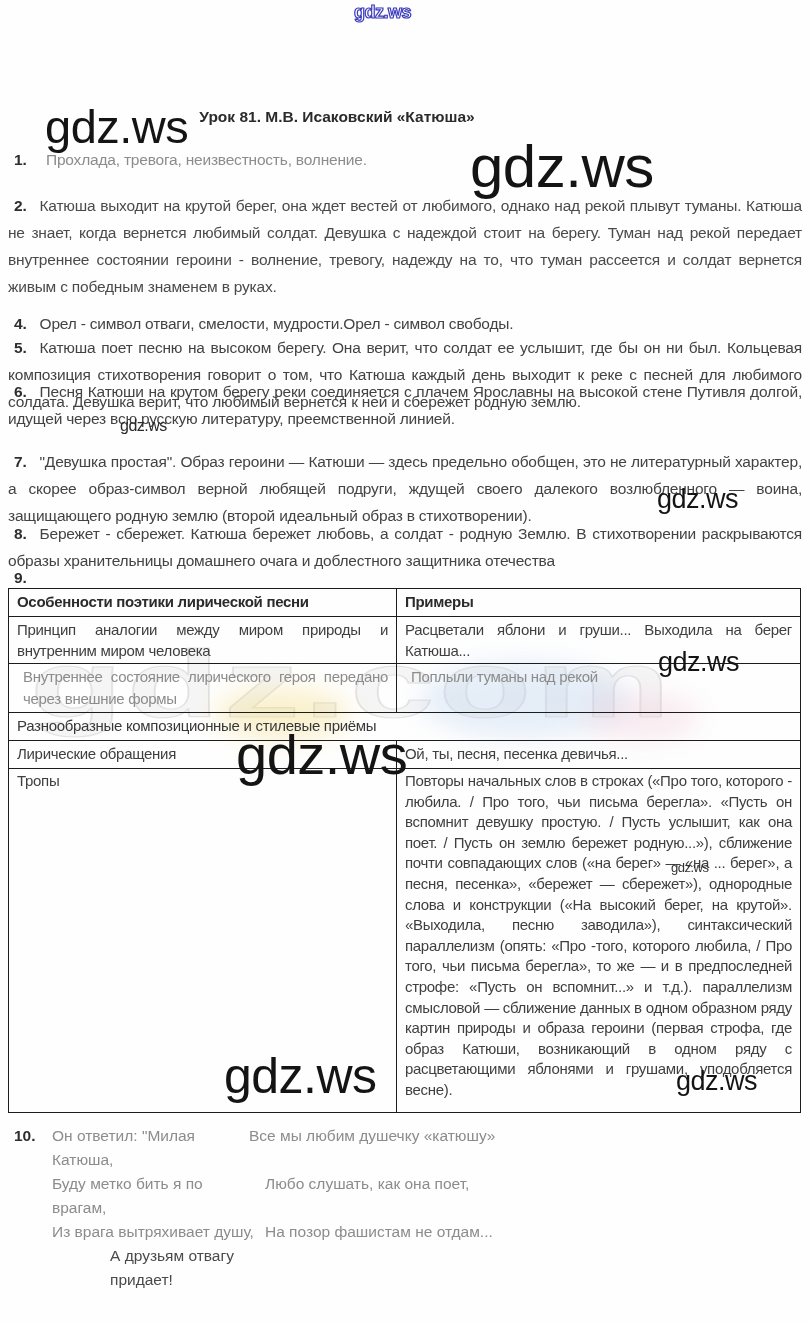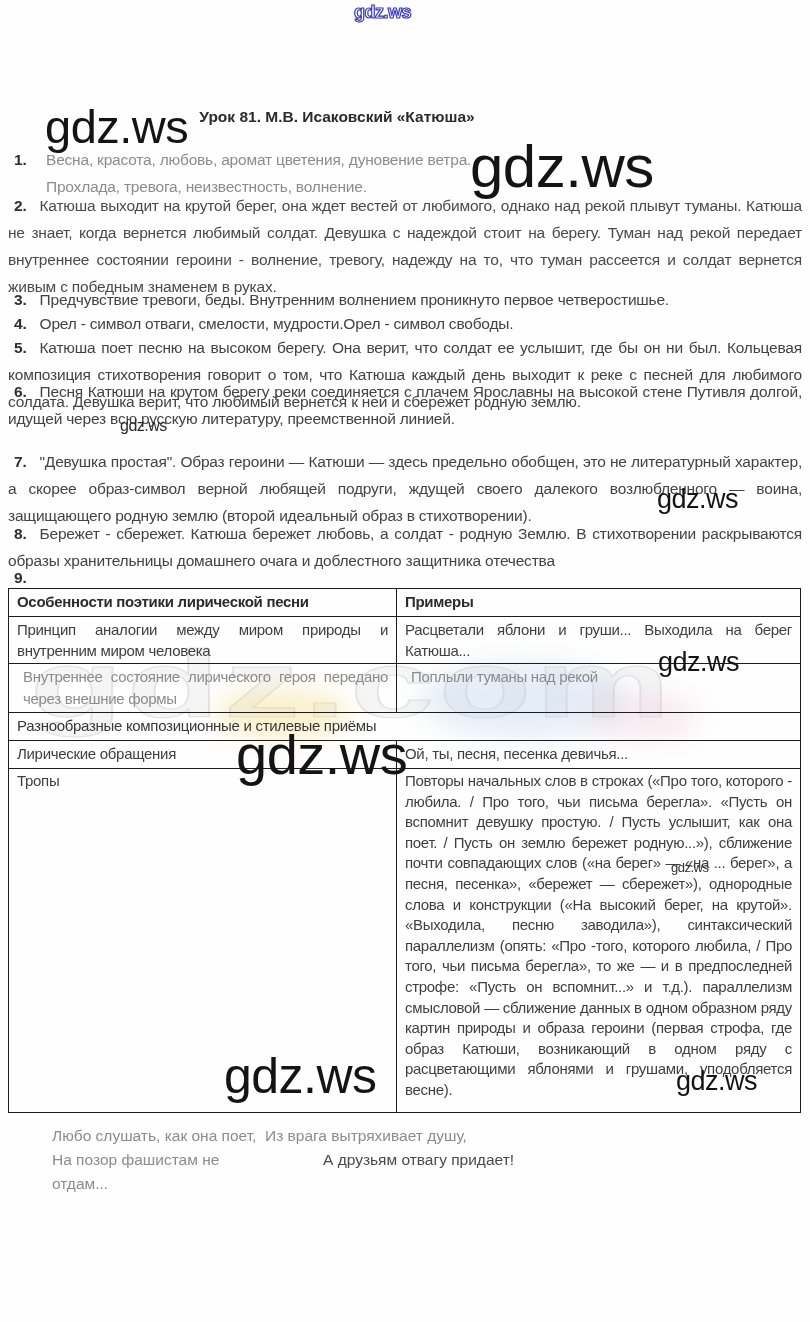--- a/index.html
+++ b/index.html
@@ -117,32 +117,28 @@
   <div class="wm wm-big-mid">gdz.ws</div>
   <div class="wm wm-tiny-cell">gdz.ws</div>
   <div class="wm wm-big-bottom">gdz.ws</div>
   <div class="wm wm-md-bottom">gdz.ws</div>
 
   <div class="title">Урок 81. М.В. Исаковский «Катюша»</div>
 
   <div class="item hang fade" style="top:146px">
     <span class="num">1.</span>
     <span class="hang-body">
-      <span>Весна, красота, любовь, аромат цветения, дуновение ветра.</span>
       <span>Прохлада, тревога, неизвестность, волнение.</span>
     </span>
   </div>
 
   <div class="item semi" style="top:192px">
     <span class="num">2.</span><span>Катюша выходит на крутой берег, она ждет вестей от любимого, однако над рекой плывут туманы. Катюша не знает, когда вернется любимый солдат. Девушка с надеждой стоит на берегу. Туман над рекой передает внутреннее состоянии героини - волнение, тревогу, надежду на то, что туман рассеется и солдат вернется живым с победным знаменем в руках.</span>
   </div>
 
-  <div class="item" style="top:286px">
-    <span class="num">3.</span><span>Предчувствие тревоги, беды. Внутренним волнением проникнуто первое четверостишье.</span>
-  </div>
 
   <div class="item" style="top:310px">
     <span class="num">4.</span><span>Орел - символ отваги, смелости, мудрости.Орел - символ свободы.</span>
   </div>
 
   <div class="item" style="top:334px">
     <span class="num">5.</span><span>Катюша поет песню на высоком берегу. Она верит, что солдат ее услышит, где бы он ни был. Кольцевая композиция стихотворения говорит о том, что Катюша каждый день выходит к реке с песней для любимого солдата. Девушка верит, что любимый вернется к ней и сбережет родную землю.</span>
   </div>
 
   <div class="item" style="top:378px">
@@ -187,21 +183,27 @@
       <td class="r4">Ой, ты, песня, песенка девичья...</td>
     </tr>
     <tr>
       <td class="r5">Тропы</td>
       <td class="r5 right-cell">Повторы начальных слов в строках («Про того, которого - любила. / Про того, чьи письма берегла». «Пусть он вспомнит девушку простую. / Пусть услышит, как она поет. / Пусть он землю бережет родную...»), сближение почти совпадающих слов («на берег» — «на ... берег», а песня, песенка», «бережет — сбережет»), однородные слова и конструкции («На высокий берег, на крутой». «Выходила, песню заводила»), синтаксический параллелизм (опять: «Про -того, которого любила, / Про того, чьи письма берегла», то же — и в предпоследней строфе: «Пусть он вспомнит...» и т.д.). параллелизм смысловой — сближение данных в одном образном ряду картин природы и образа героини (первая строфа, где образ Катюши, возникающий в одном ряду с расцветающими яблонями и грушами, уподобляется весне).</td>
     </tr>
   </tbody>
     </table>
 
   <div class="verse fade">
+    <div class="verse-row-first">
+      <span class="num">10.</span>
+      <span style="display:inline-block;width:197px;">Он ответил: "Милая Катюша,</span>
+      <span>Все мы любим душечку «катюшу»</span>
+    </div>
     <div class="verse-grid">
+      <span>Буду метко бить я по врагам,</span>
       <span>Любо слушать, как она поет,</span>
       <span>Из врага вытряхивает душу,</span>
       <span>На позор фашистам не отдам...</span>
       <span class="verse-col-r-last semi">А друзьям отвагу придает!</span>
     </div>
   </div>
 
 </div>
 
 </body></html>

